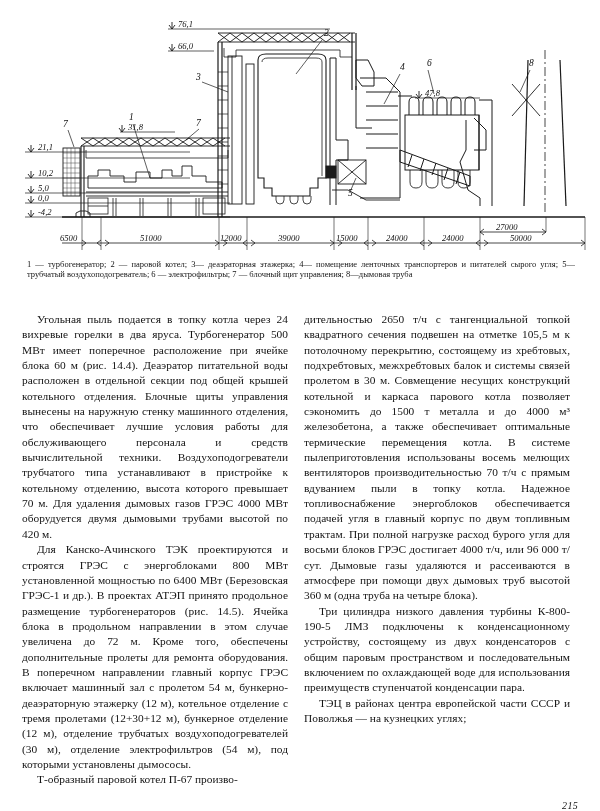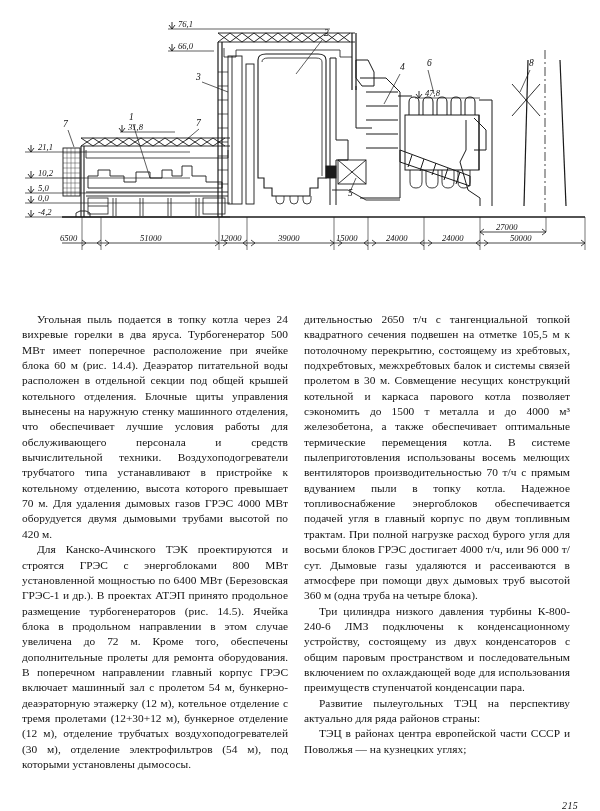--- a/index.html
+++ b/index.html
@@ -407,30 +407,31 @@
         <text class="dnum" x="336" y="241">15000</text>
         <text class="dnum" x="386" y="241">24000</text>
         <text class="dnum" x="442" y="241">24000</text>
         <text class="dnum" x="510" y="241">50000</text>
         <text class="dnum" x="496" y="230">27000</text>
       </g>
     </svg>
   </div>
 
   <div class="caption-block">
+    <div class="caption-legend">1 — турбогенератор;  2 — паровой    котел;  3— деаэраторная этажерка;  4— помещение  ленточных   транспортеров  и  питателей сырого угля;  5— трубчатый  воздухоподогреватель;   6 — электрофильтры; 7 — блочный  щит  управления;  8—дымовая  труба</div>
   </div>
 
   <div class="columns">
     <div class="col">
       <p>Угольная пыль подается в топку котла через 24 вихревые горелки в два яруса. Турбогенератор 500 МВт имеет поперечное расположение при ячейке блока 60 м (рис. 14.4). Деаэратор питательной воды расположен в отдельной секции под общей крышей котельного отделения.   Блочные щиты управления вынесены на наружную стенку машинного отделения, что обеспечивает лучшие условия работы для обслуживающего персонала и средств вычислительной техники.   Воздухоподогреватели трубчатого типа устанавливают в пристройке к котельному отделению, высота которого превышает 70 м. Для удаления дымовых газов ГРЭС 4000 МВт оборудуется двумя дымовыми трубами высотой по 420 м.</p>
       <p>Для Канско-Ачинского ТЭК проектируются и строятся ГРЭС с энергоблоками 800 МВт установленной мощностью по 6400 МВт (Березовская ГРЭС-1 и др.). В проектах АТЭП принято продольное размещение турбогенераторов (рис. 14.5). Ячейка блока в продольном направлении в этом случае увеличена до 72 м. Кроме того, обеспечены дополнительные пролеты для ремонта оборудования. В поперечном направлении главный корпус ГРЭС  включает  машинный  зал  с  пролетом 54 м, бункерно-деаэраторную этажерку (12 м), котельное отделение с тремя пролетами  (12+30+12 м),  бункерное   отделение (12 м), отделение трубчатых воздухоподогревателей  (30 м),  отделение  электрофильтров (54 м), под которыми установлены дымососы.</p>
+      <p>Т-образный паровой котел П-67 произво-</p>
     </div>
     <div class="col">
       <p class="noindent">дительностью 2650 т/ч с тангенциальной топкой квадратного сечения подвешен на отметке 105,5 м к потолочному перекрытию, состоящему из хребтовых, подхребтовых, межхребтовых балок и системы связей пролетом в 30 м. Совмещение несущих конструкций котельной и каркаса парового котла позволяет сэкономить  до  1500 т металла и до 4000 м³ железобетона, а также обеспечивает оптимальные термические перемещения котла. В системе пылеприготовления использованы восемь мелющих вентиляторов производительностью 70 т/ч с прямым вдуванием пыли в топку котла. Надежное топливоснабжение энергоблоков обеспечивается подачей угля в главный корпус по двум топливным трактам. При полной нагрузке расход бурого угля для восьми  блоков  ГРЭС  достигает 4000 т/ч, или 96 000 т/сут. Дымовые газы удаляются и рассеиваются в атмосфере при помощи двух дымовых труб высотой 360 м (одна труба на четыре блока).</p>
-      <p>Три цилиндра низкого давления турбины К-800-240-6 ЛМЗ подключены к конденсационному устройству, состоящему из двух конденсаторов с общим паровым пространством и последовательным включением по охлаждающей воде для использования преимуществ ступенчатой конденсации пара.</p>
-      <p>Развитие пылеугольных ТЭЦ на перспективу актуально для ряда районов страны:</p>
+      <p>Три цилиндра низкого давления турбины К-800-190-5 ЛМЗ подключены к конденсационному устройству, состоящему из двух конденсаторов с общим паровым пространством и последовательным включением по охлаждающей воде для использования преимуществ ступенчатой конденсации пара.</p>
       <p>ТЭЦ в районах центра европейской части СССР и Поволжья — на кузнецких углях;</p>
     </div>
   </div>
 
   <div class="folio">215</div>
 
 </div>
 
 </body></html>

